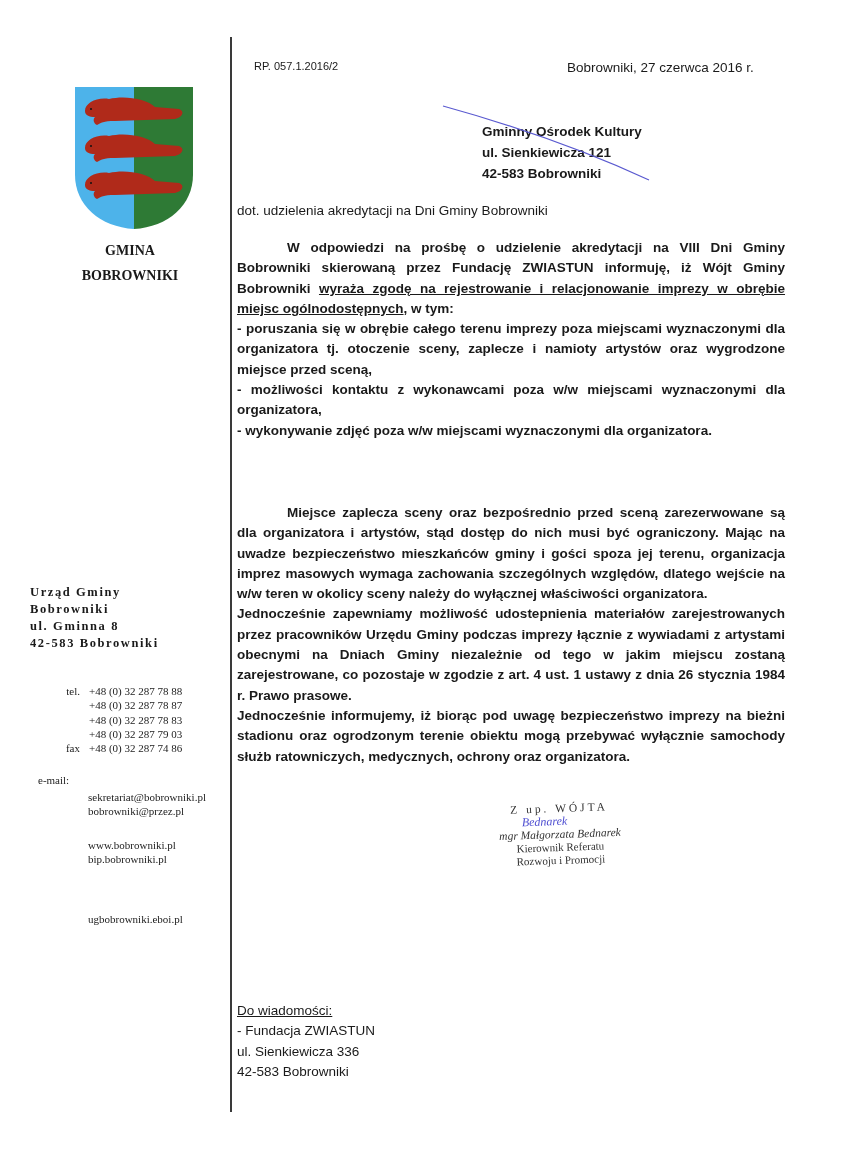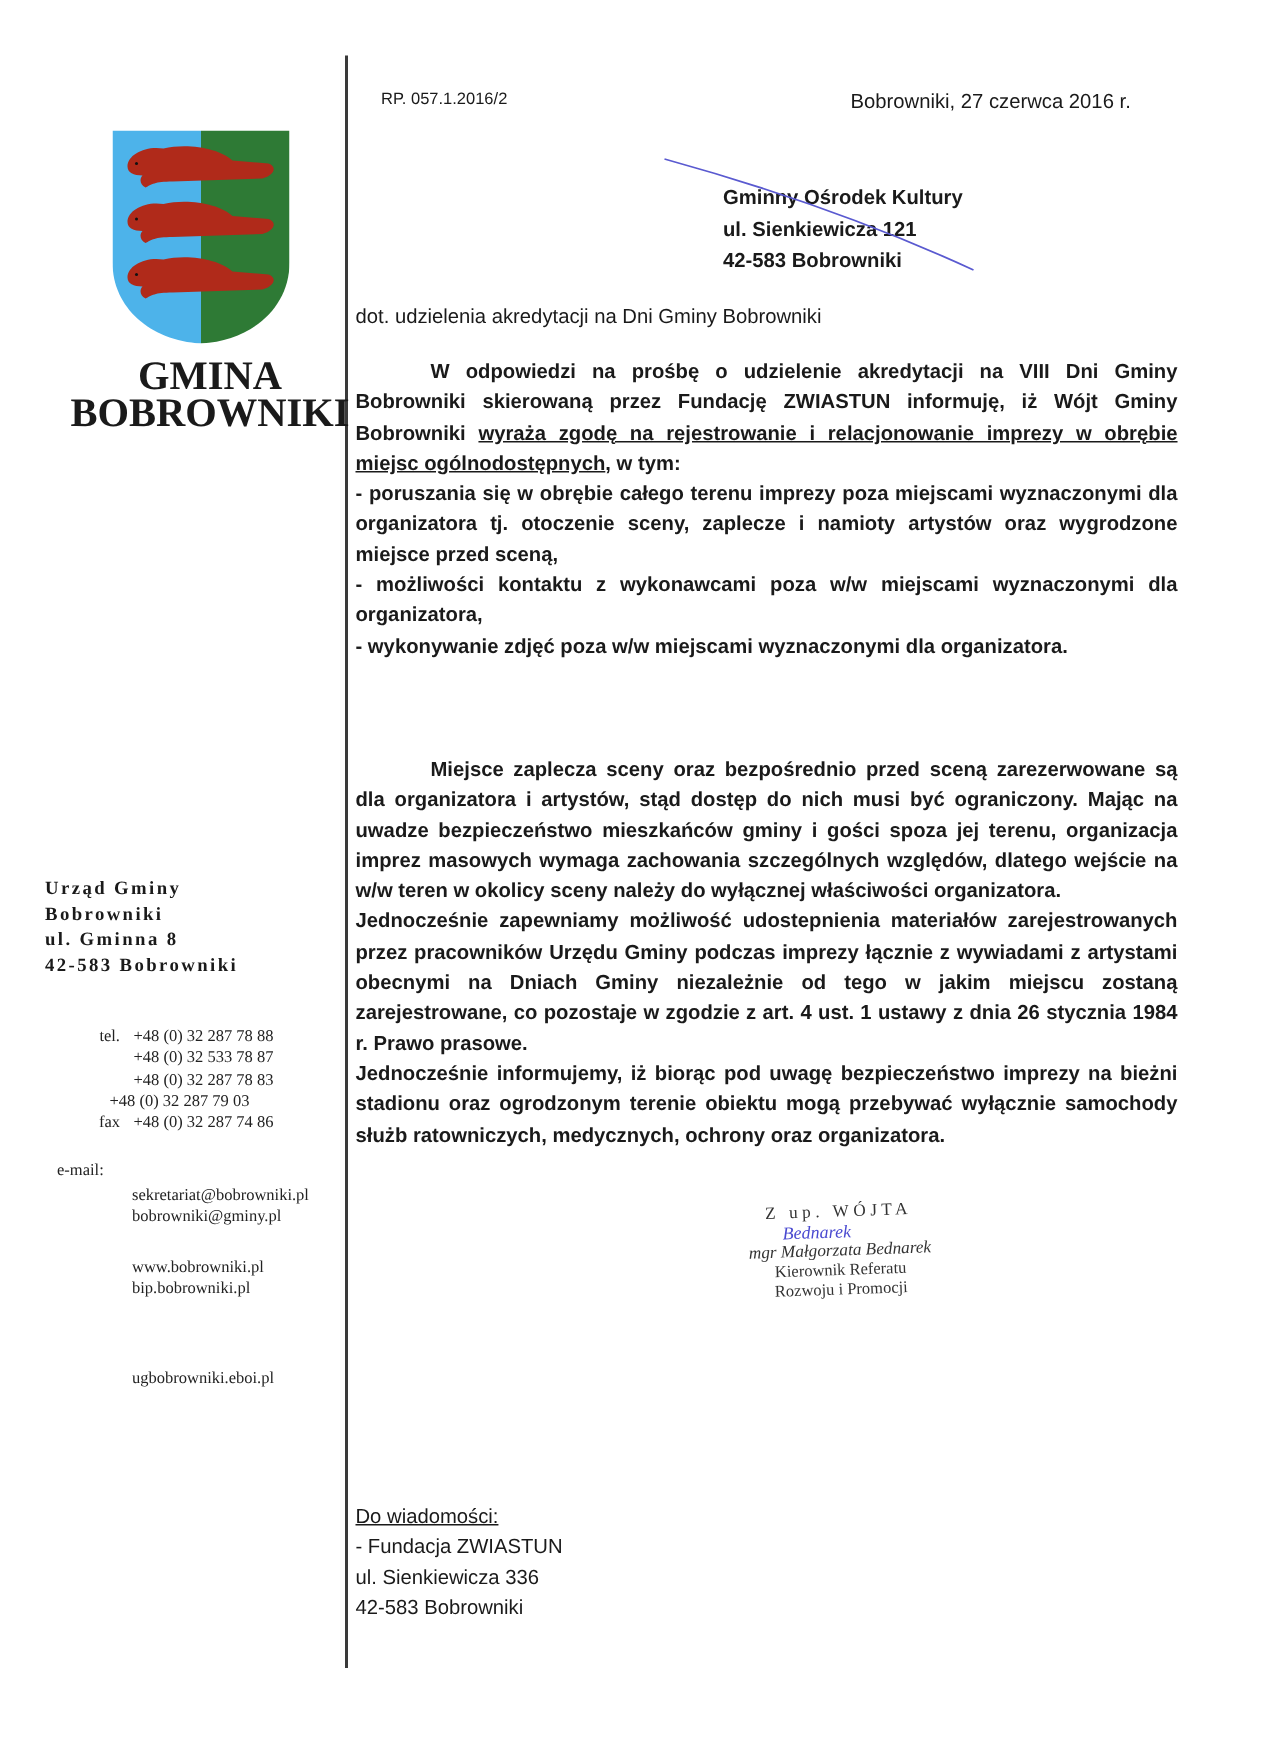--- a/index.html
+++ b/index.html
@@ -1,19 +1,19 @@
 <!DOCTYPE html>
 <html><head>
 <meta charset="utf-8">
 <style>
   html, body { margin:0; padding:0; }
   body { width:848px; height:1166px; background:#ffffff; position:relative; overflow:hidden; color:#1a1a1a; font-family:"Liberation Sans", sans-serif; }
   .vline { position:absolute; left:230px; top:37px; width:2px; height:1075px; background:#3a3a3a; }
   .crest { position:absolute; left:75px; top:87px; width:118px; height:142px; }
-  .gmina { position:absolute; left:40px; top:238px; width:200px; text-align:center; font-family:"Liberation Serif", serif; font-weight:bold; font-size:27px; line-height:25px; color:#1a1a1a; }
+  .gmina { position:absolute; left:30px; top:238px; width:200px; text-align:center; font-family:"Liberation Serif", serif; font-weight:bold; font-size:14px; line-height:25px; color:#1a1a1a; }
   .office { position:absolute; left:30px; top:584px; width:200px; text-align:left; font-family:Liberation Serif, serif; font-weight:bold; font-size:12.5px; line-height:17px; letter-spacing:1.6px; }
   .contacts { position:absolute; left:0; top:684px; font-family:"Liberation Serif", serif; font-size:11px; line-height:14.4px; color:#222; }
   .row { position:absolute; white-space:nowrap; }
   .left-label { position:absolute; width:80px; text-align:right; }
   .ref { position:absolute; left:237px; top:60px; font-size:11px;margin-left:17px; }
   .date { position:absolute; left:567px; top:60px; font-size:13.5px; }
   .addressee { position:absolute; left:482px; top:121px; font-size:13.5px; font-weight:bold; line-height:21px; }
   .strike { position:absolute; left:441px; top:104px; width:210px; height:80px; pointer-events:none; }
   .subject { position:absolute; left:237px; top:203px; font-size:13.5px; }
   .body { position:absolute; left:237px; width:548px; font-size:13.5px; line-height:20.3px; text-align:justify;font-weight:bold; }
@@ -56,30 +56,30 @@
   <div>Bobrowniki</div>
   <div>ul. Gminna 8</div>
   <div>42-583 Bobrowniki</div>
 </div>
 
 <div class="contacts">
   <span class="row" style="left:0;top:0;">
       <span class="left-label" style="left:0;">tel.</span>
     </span>
   <span class="row" style="left:89px;top:0;">+48 (0) 32 287 78 88</span>
-  <span class="row" style="left:89px;top:14px;">+48 (0) 32 533 78 87</span>
+  <span class="row" style="left:89px;top:14px;">+48 (0) 32 287 78 87</span>
   <span class="row" style="left:89px;top:29px;">+48 (0) 32 287 78 83</span>
-  <span class="row" style="left:73px;top:43px;text-align:right;">+48 (0) 32 287 79 03</span>
+  <span class="row" style="left:89px;top:43px;text-align:right;">+48 (0) 32 287 79 03</span>
   <span class="row" style="left:0;top:57px;">
       <span class="left-label" style="left:0;">fax</span>
     </span>
   <span class="row" style="left:89px;top:57px;">+48 (0) 32 287 74 86</span>
   <span class="row" style="left:38px;top:89px;">e-mail:</span>
   <span class="row" style="left:88px;top:106px;">sekretariat@bobrowniki.pl</span>
-  <span class="row" style="left:88px;top:120px;">bobrowniki@gminy.pl</span>
+  <span class="row" style="left:88px;top:120px;">bobrowniki@przez.pl</span>
   <span class="row" style="left:88px;top:154px;">www.bobrowniki.pl</span>
   <span class="row" style="left:88px;top:168px;">bip.bobrowniki.pl</span>
   <span class="row" style="left:88px;top:182px;margin-top:46px;">ugbobrowniki.eboi.pl</span>
 </div>
 
 <div class="ref">RP. 057.1.2016/2</div>
 <div class="date">Bobrowniki, 27 czerwca 2016 r.</div>
 
 <div class="addressee">
   <div>Gminny Ośrodek Kultury</div>

